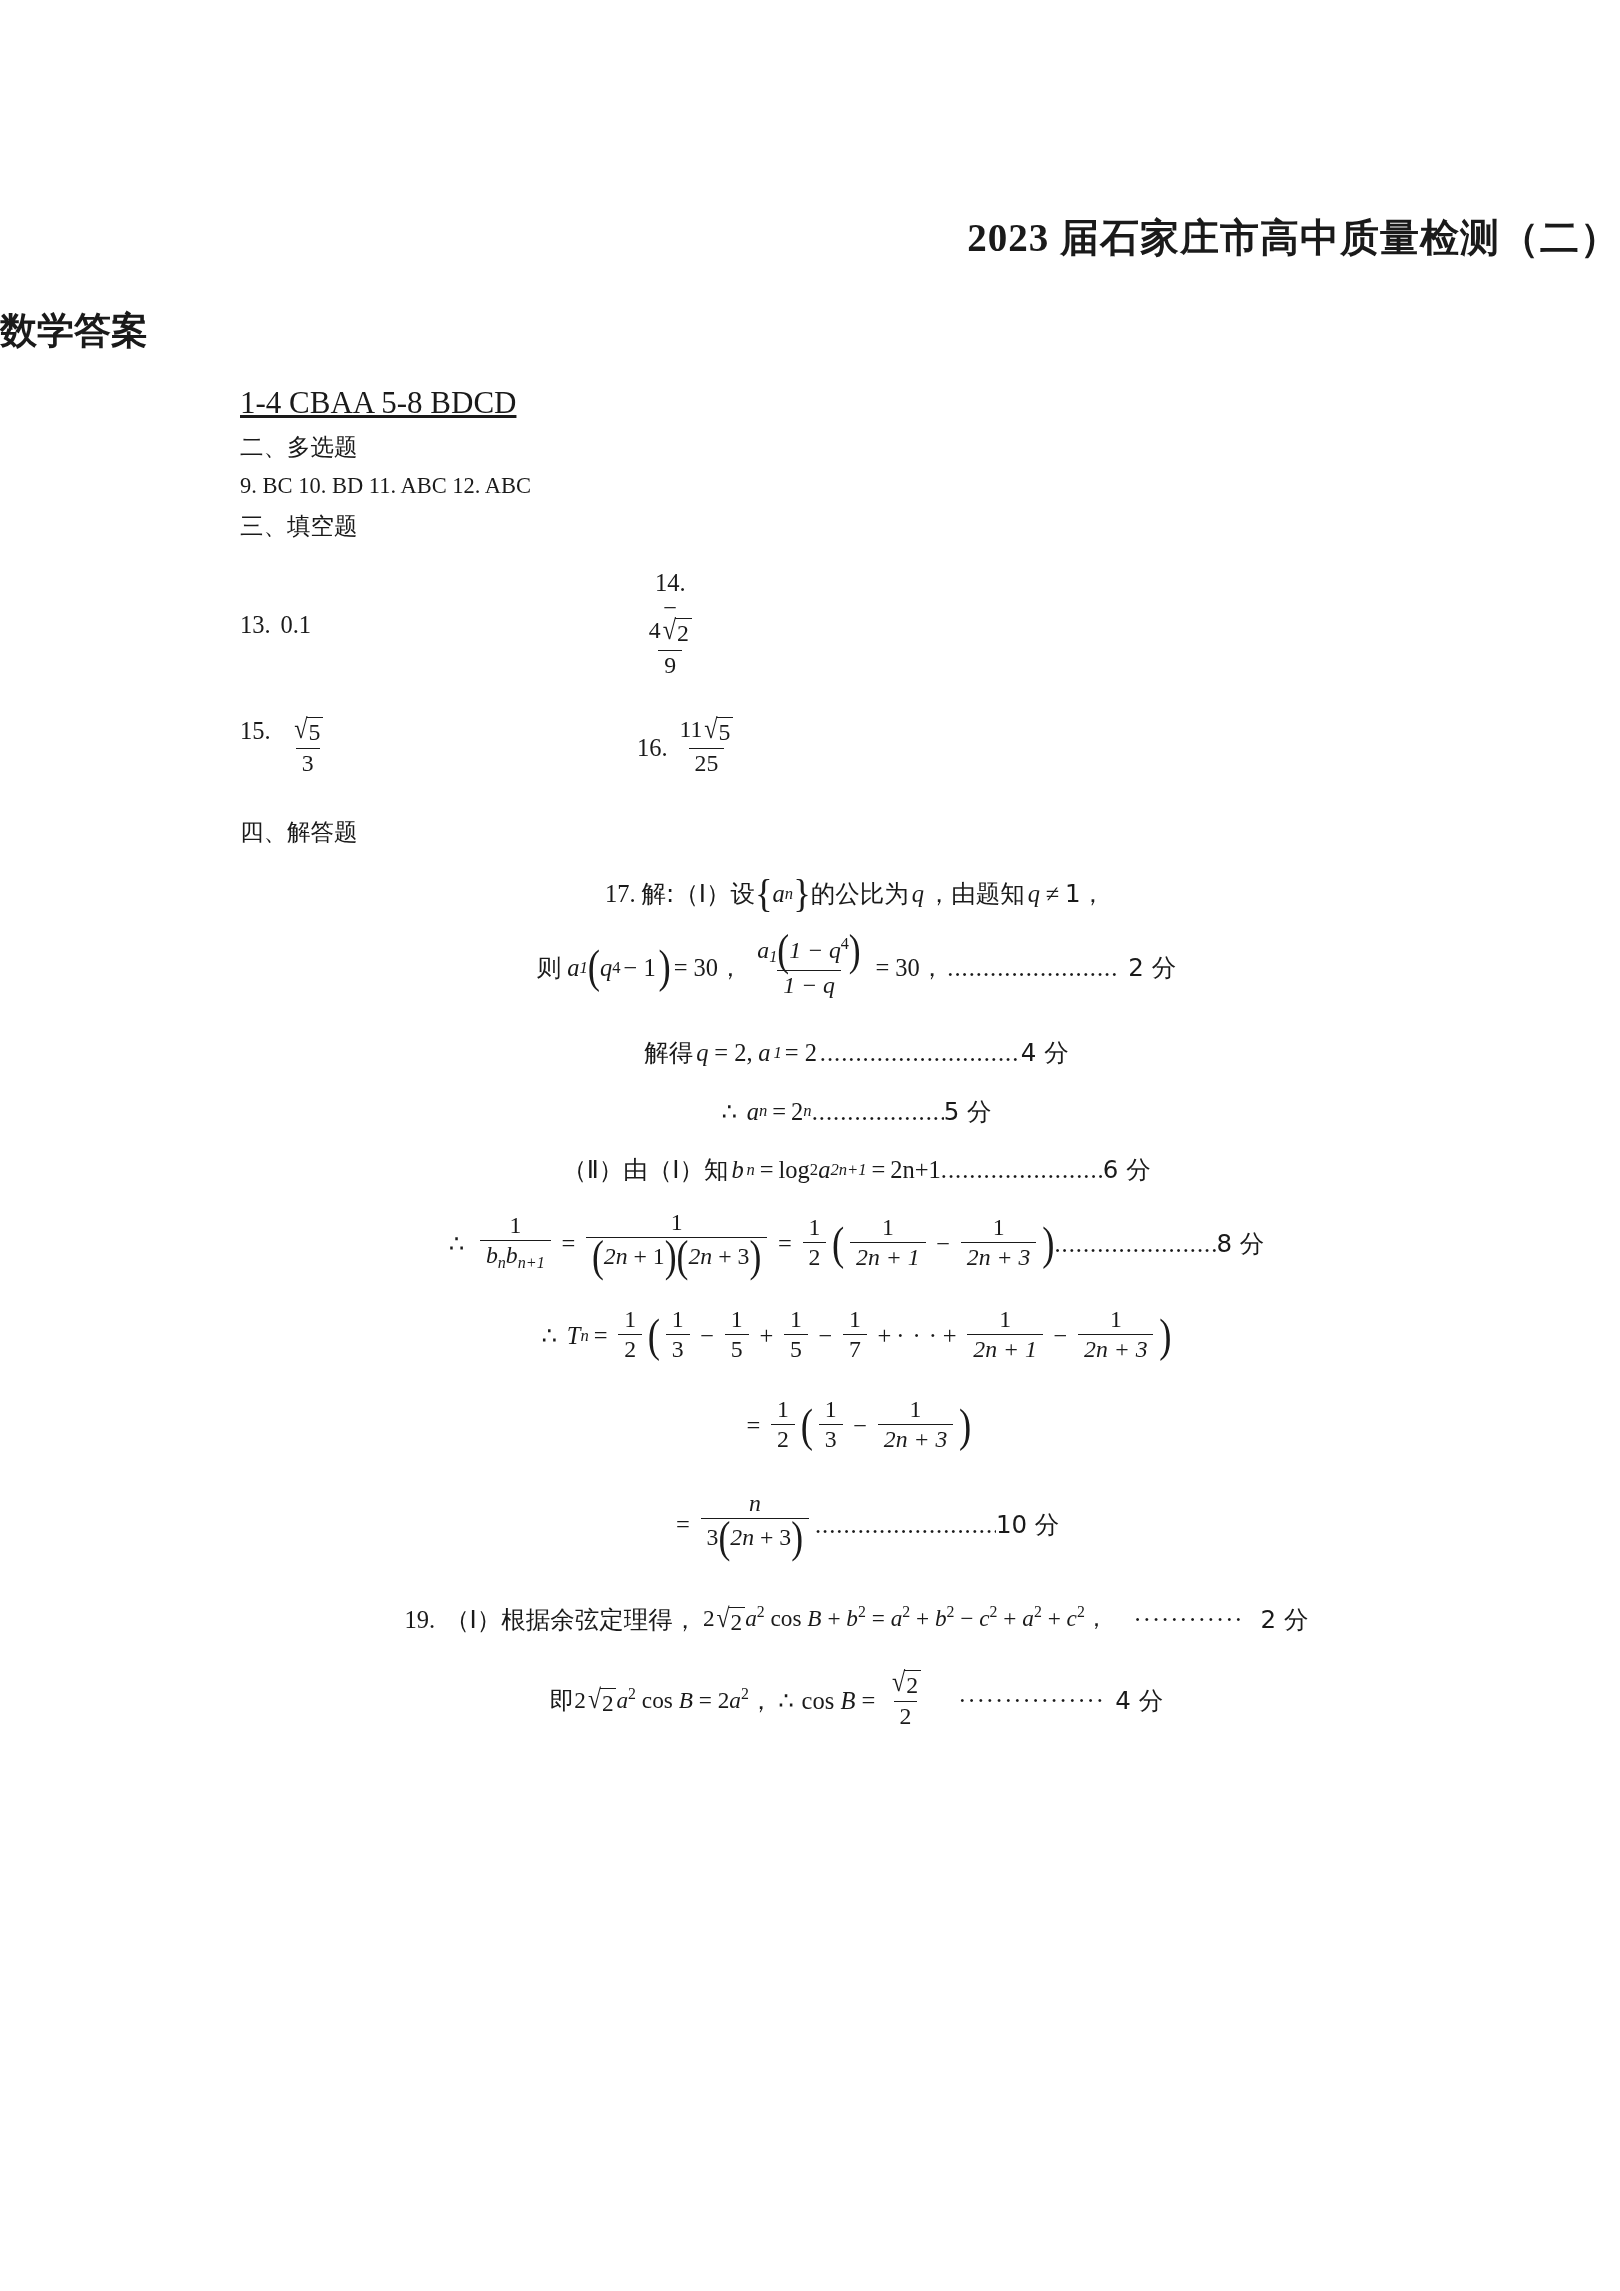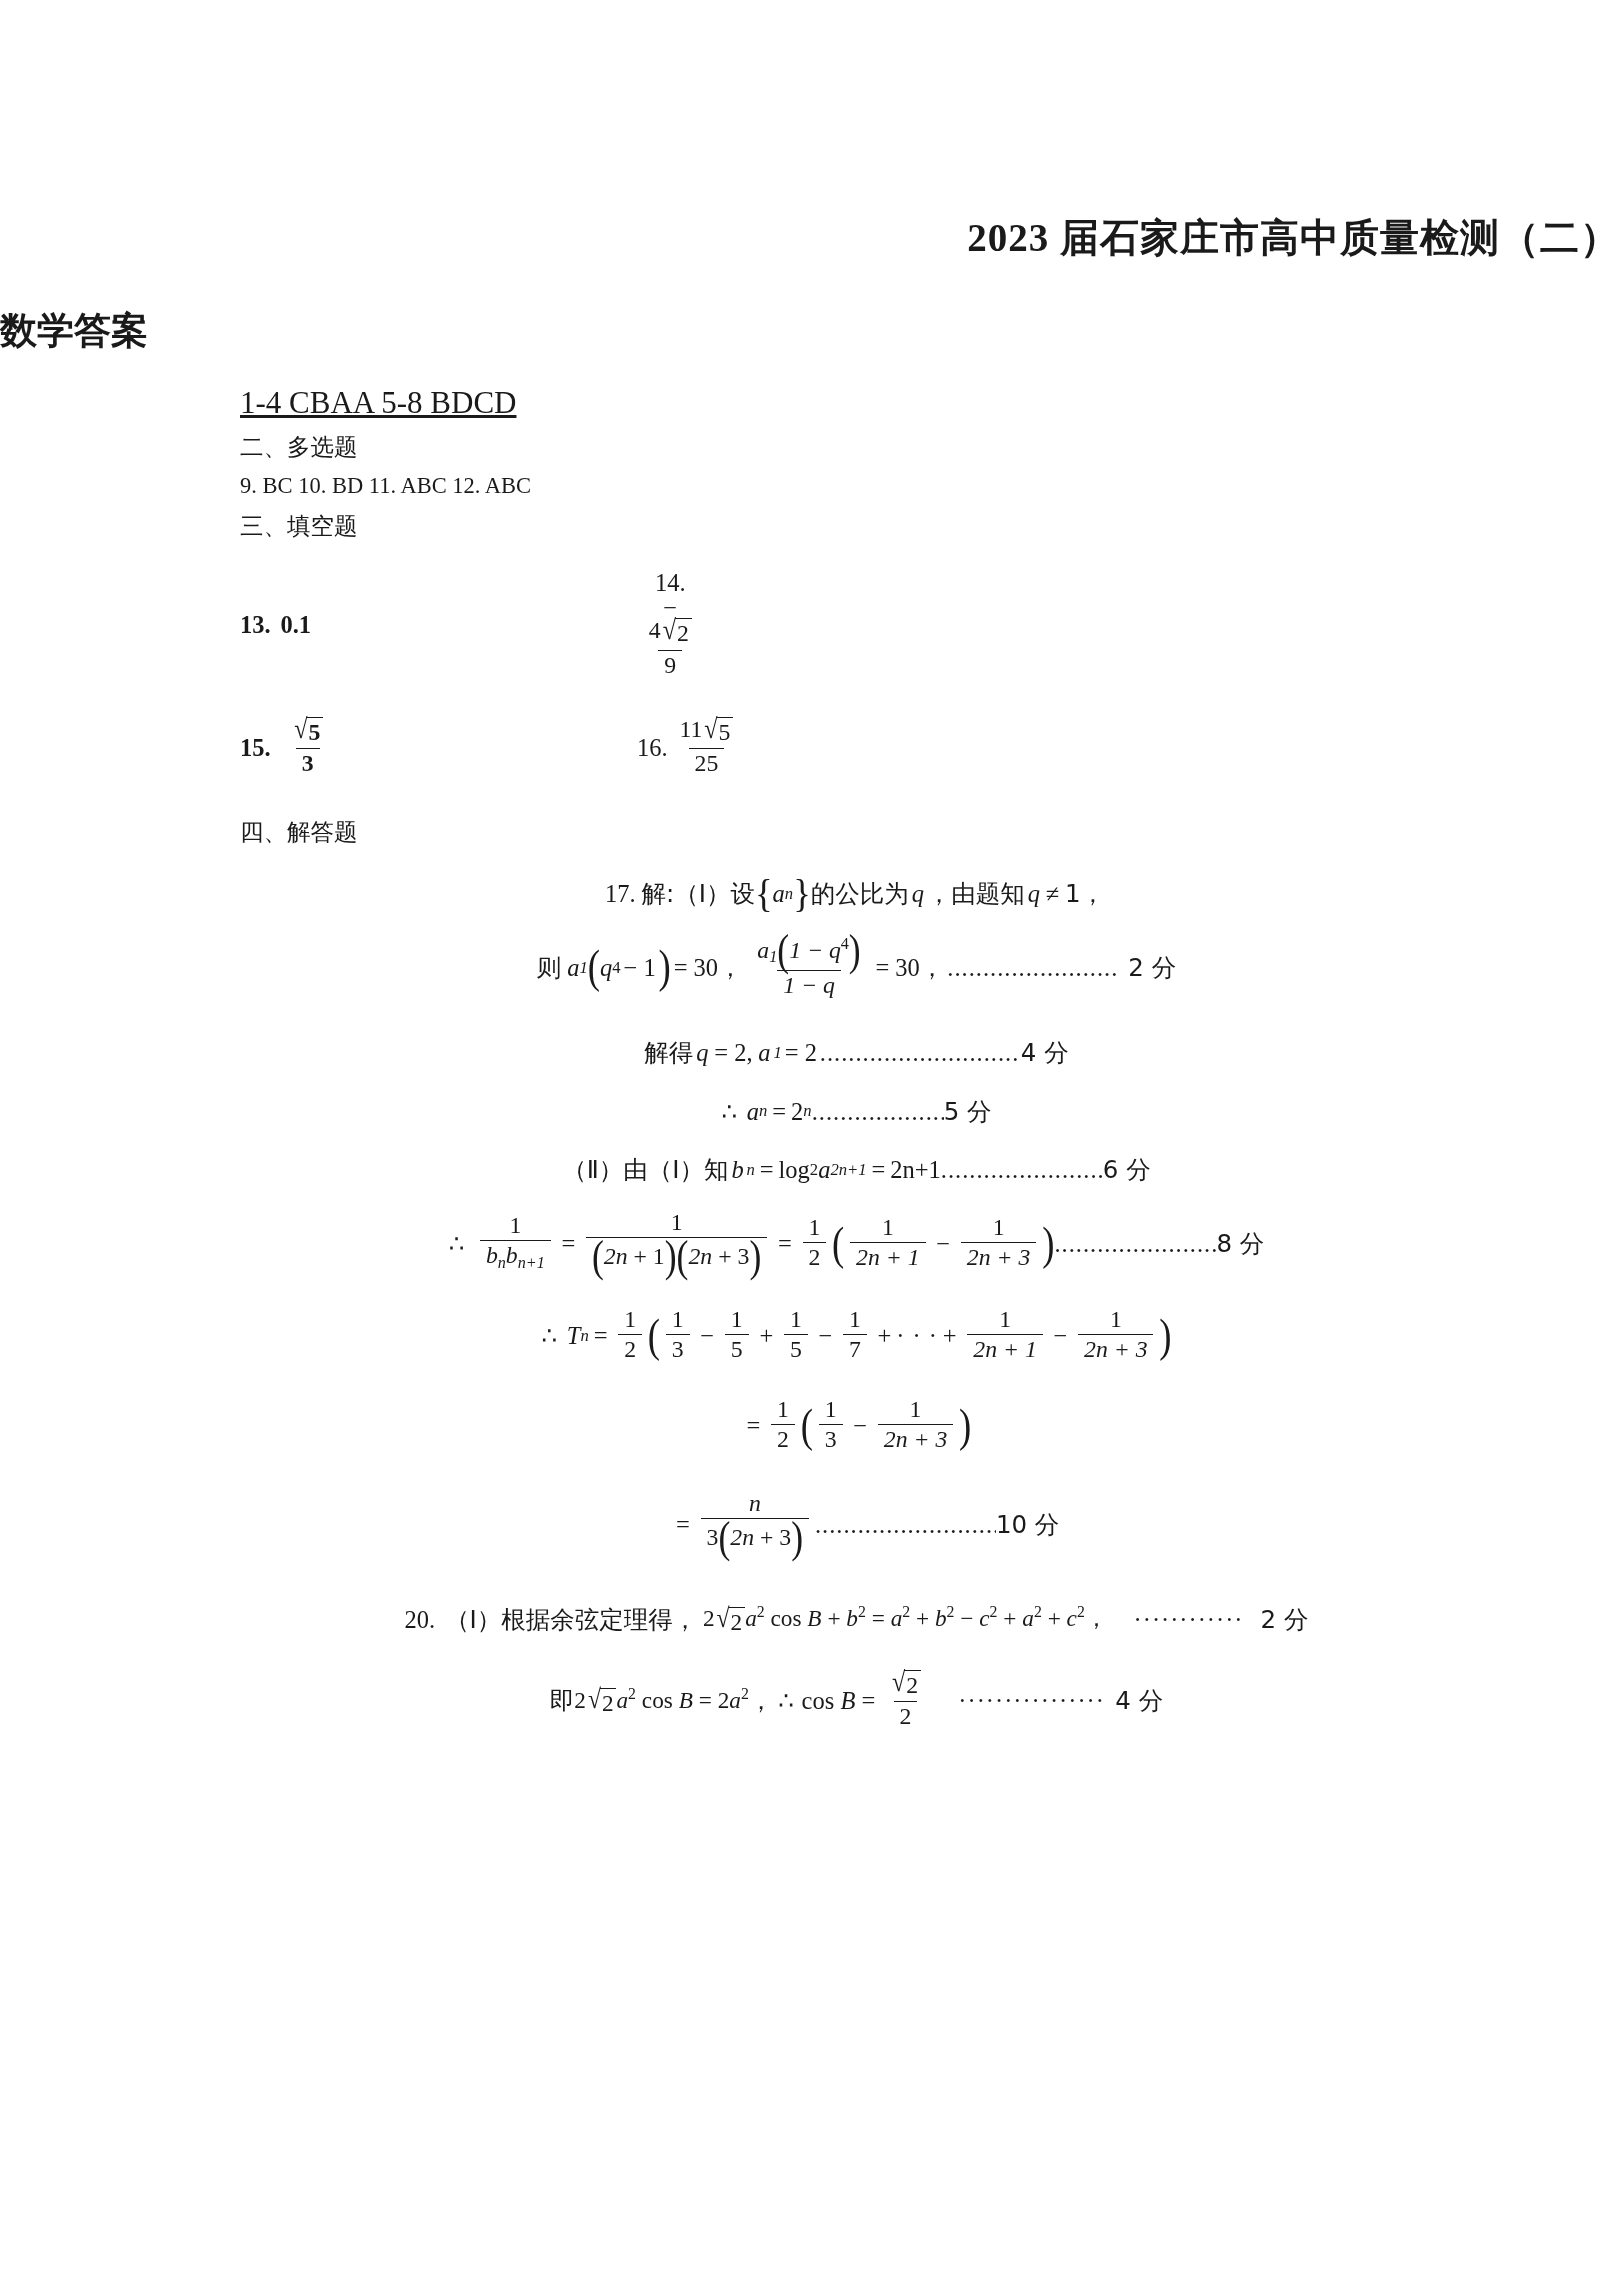--- a/index.html
+++ b/index.html
@@ -112,21 +112,21 @@
     overflow:hidden;
     white-space:nowrap;
     letter-spacing:1px;
   }
   .blanks-row{
     display:flex;
     margin-bottom:39px;
     font-size:24.5px;
     align-items:center;
   }
-  .blanks-row .c1{width:314px;display:flex;align-items:center;font-weight:bold;}
+  .blanks-row .c1{width:314px;display:flex;}
   .blanks-row .c2{display:flex;align-items:center;}
   .zhs{font-family:"DejaVu Sans","Liberation Sans",sans-serif;}
   .op{padding:0 4.9px;}
   .opn{padding:0 2.9px;}
 </style>
 </head>
 <body>
 
 <div class="page">
 
@@ -374,21 +374,21 @@
       <span class="op">=</span>
       <span class="frac">
         <span class="num it">n</span>
         <span class="den">3<span class="bigparen">(</span><span class="it">2n</span> + 3<span class="bigparen">)</span></span>
       </span>
       <span class="fill-dots" style="width:181px;">..................................</span>
       <span class="zhs">10 分</span>
     </div>
 
     <div class="mathline" style="margin-bottom:35px;">
-      <span>20.</span>
+      <span>19.</span>
       <span class="op"></span>
       <span class="zhs">（Ⅰ）根据余弦定理得，</span>
       <span class="opn"></span>
       <span style="font-size:0.95em;">
         2<span class="sqrt">
             <span class="rad">√</span>
             <span class="val">2</span>
           </span><span class="it">a</span><span class="supn">2</span>&nbsp;cos&nbsp;<span class="it">B</span> + <span class="it">b</span><span class="supn">2</span> = <span class="it">a</span><span class="supn">2</span> + <span class="it">b</span><span class="supn">2</span> − <span class="it">c</span><span class="supn">2</span> + <span class="it">a</span><span class="supn">2</span> + <span class="it">c</span><span class="supn">2</span>，
       </span>
       <span class="fill-dots" style="width:127px;margin-left:25.5px;">············</span>

